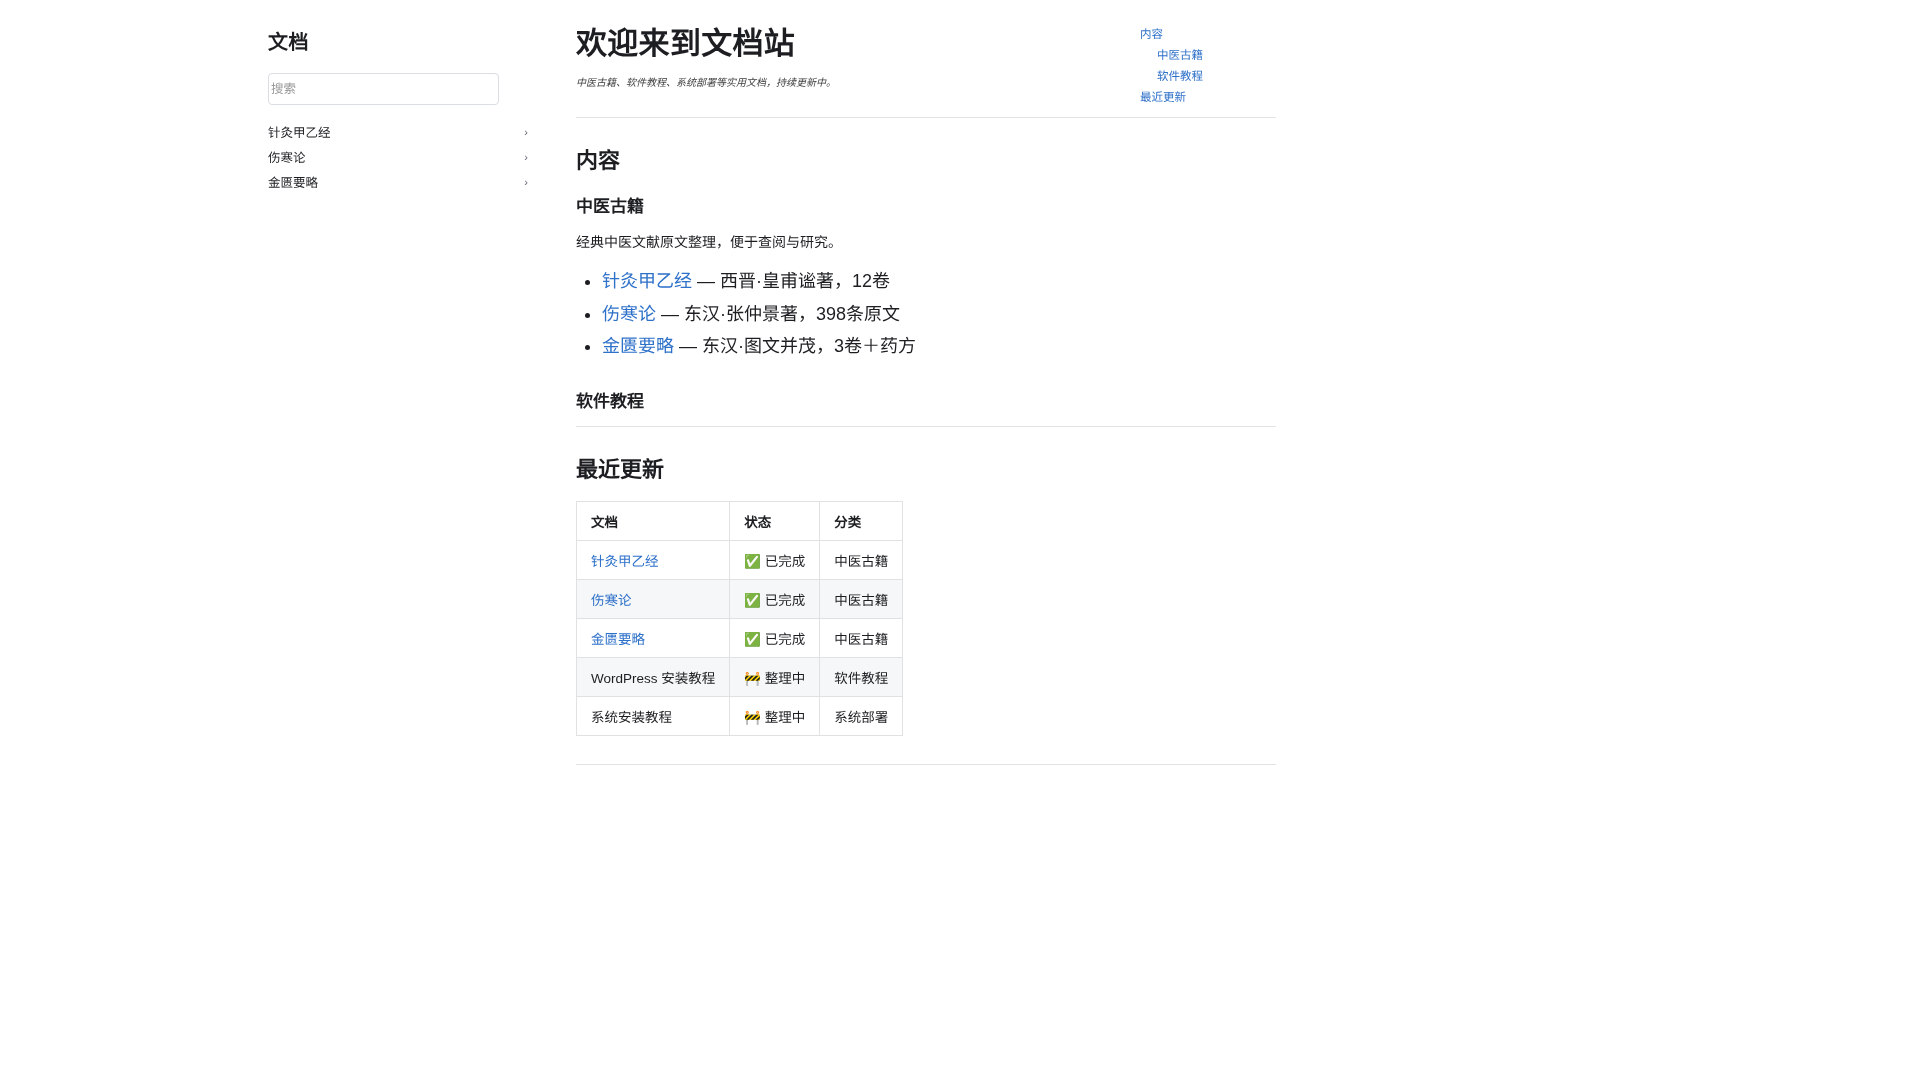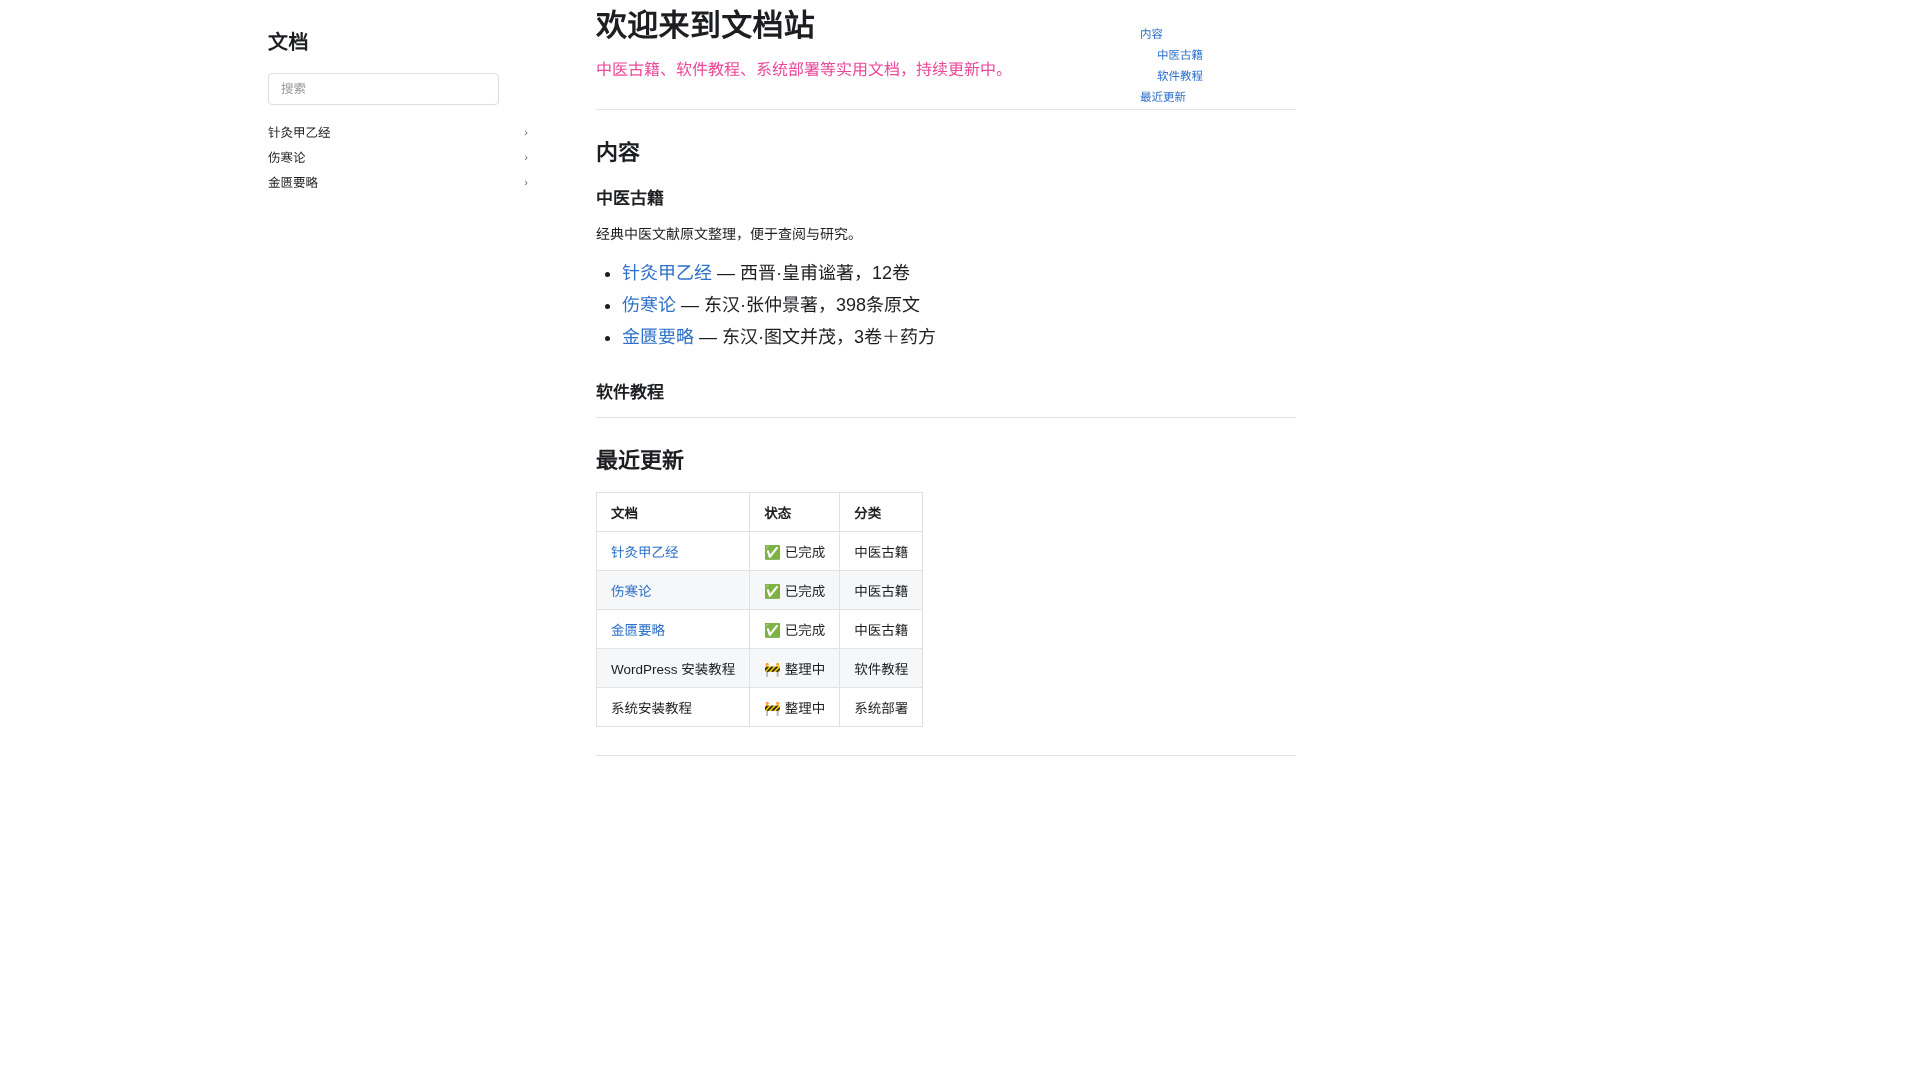--- a/index.html
+++ b/index.html
@@ -37,21 +37,21 @@
     letter-spacing: 0.5px;
   }
   .search-box {
     width: 231px;
     height: 32px;
     border: 1px solid #dadde1;
     border-radius: 4px;
     background: #fff;
     display: flex;
     align-items: center;
-    padding: 0 10px;
+    padding: 0 0;
     margin-bottom: 16px;
   }
   .search-box input {
     border: none;
     outline: none;
     font-size: 12.5px;
     width: 100%;
     color: #1c1e21;
     font-family: "Liberation Sans", "DejaVu Sans", sans-serif;
     background: transparent;
@@ -75,34 +75,36 @@
     color: #606770;
     font-size: 11px;
     line-height: 1;
     transform: translateY(-1px);
   }
 
   
   .main {
     flex: 0 0 auto;
     width: 700px;
-    margin-left: 58px;
+    margin-left: 38px;
+    padding-top: 18px;
   }
   h1.doc-title {
     font-size: 31px;
     font-weight: 800;
     letter-spacing: 0.3px;
     margin: 0 0 12px 0;
     color: #1c1e21;
   }
   p.lead {
-    font-size: 16px;
+    font-size: 10px;
     line-height: 1.6;
     margin: 0 0 26px 0;
-    color: #ec4899;
+    color: #404040;
+    font-style: italic;
   }
   hr.sep {
     border: none;
     border-top: 1px solid #e3e3e3;
     margin: 0 0 24px 0;
   }
   h2.sec {
     font-size: 22px;
     font-weight: 700;
     margin: 0 0 18px 0;

